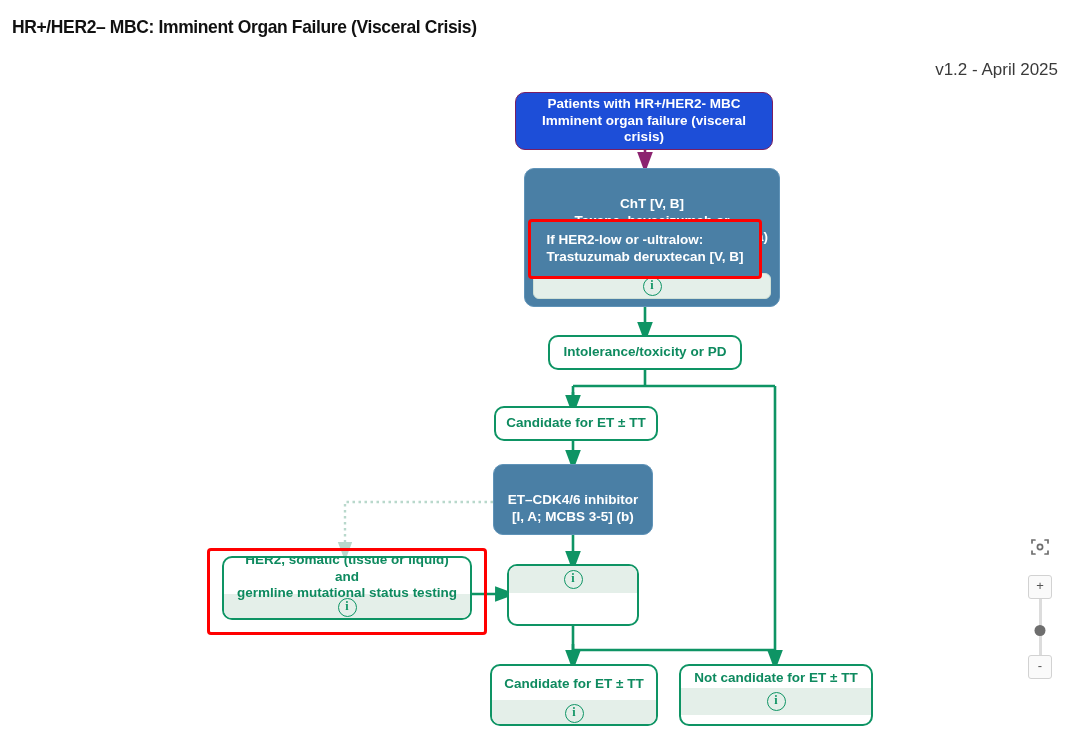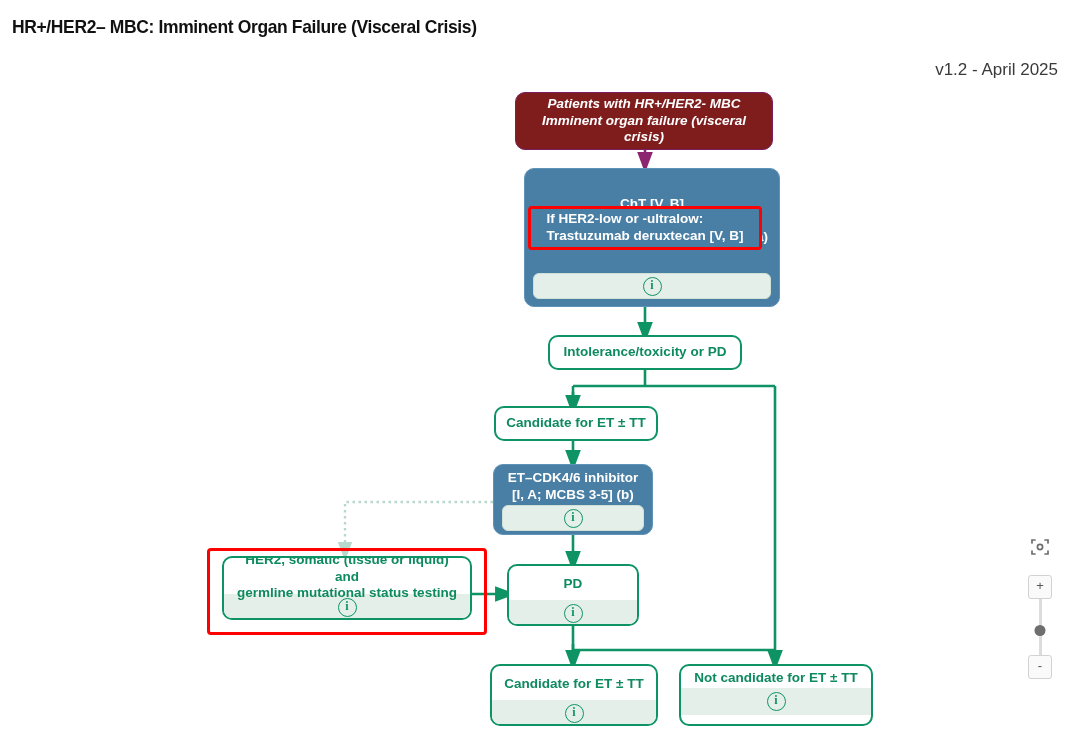--- a/index.html
+++ b/index.html
@@ -72,24 +72,23 @@
     width: 100%;
   }
   .node .label {
     font-weight: bold;
     line-height: 1.22;
     white-space: pre-line;
   }
 
   
   .node.purple {
-    background: #7f1d1d;
+    background: #1d4ed8;
     border: 1px solid #7a1f62;
     border-radius: 10px;
-    font-style: italic;
   }
   .node.purple .label {
     color: #ffffff;
     font-size: 13.5px;
     padding: 0 8px;
   }
 
   
   .node.blue {
     background: #4a7fa5;
@@ -276,39 +275,39 @@
     <div class="body" style="height:104px;">
       <div class="label">ChT [V, B]
 Taxane–bevacizumab or
 capecitabine–bevacizumab [V, C] (a)</div>
     </div>
     <div class="info-strip">
       <span class="info-icon">i</span>
     </div>
   </div>
 
-  <div class="highlight-box filled" style="left:528px; top:206px; width:234px; height:44px;">
+  <div class="highlight-box filled" style="left:528px; top:219px; width:234px; height:60px;">
     <div class="hl-label">If HER2-low or -ultralow:
 Trastuzumab deruxtecan [V, B]</div>
   </div>
 
   <div class="node green" style="left:548px; top:335px; width:194px; height:35px;">
     <div class="body" style="height:100%;">
       <div class="label">Intolerance/toxicity or PD</div>
     </div>
   </div>
 
   <div class="node green" style="left:494px; top:406px; width:164px; height:35px;">
     <div class="body" style="height:100%;">
       <div class="label">Candidate for ET ± TT</div>
     </div>
   </div>
 
   <div class="node blue" style="left:493px; top:464px; width:160px; height:71px;">
-    <div class="body" style="height:40px; padding-top:3px;">
+    <div class="body" style="height:56px; padding-top:3px;margin-top:14px;">
       <div class="label">ET–CDK4/6 inhibitor
 [I, A; MCBS 3-5] (b)</div>
     </div>
     <div class="info-strip">
       <span class="info-icon">i</span>
     </div>
   </div>
 
   <div class="node green" style="left:222px; top:556px; width:250px; height:64px;">
     <div class="body" style="height:36px; padding-top:2px;">
@@ -316,23 +315,20 @@
 germline mutational status testing</div>
     </div>
     <div class="info-strip">
       <span class="info-icon">i</span>
     </div>
   </div>
 
   <div class="highlight-box" style="left:207px; top:548px; width:280px; height:87px;"></div>
 
   <div class="node green" style="left:507px; top:564px; width:132px; height:62px;">
-    <div class="body" style="height:34px; padding-top:2px;">
-      <div class="label">PD</div>
-    </div>
     <div class="info-strip">
       <span class="info-icon">i</span>
     </div>
   </div>
 
   <div class="node green" style="left:490px; top:664px; width:168px; height:62px;">
     <div class="body" style="height:34px; padding-top:2px;">
       <div class="label">Candidate for ET ± TT</div>
     </div>
     <div class="info-strip">

